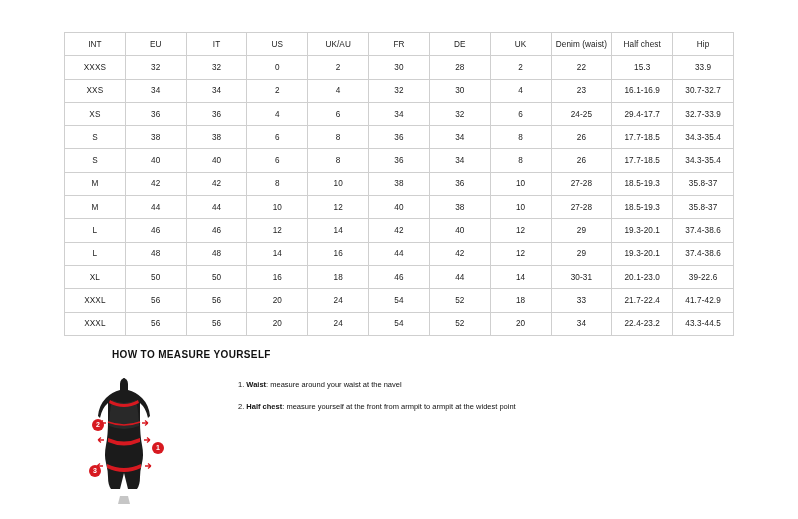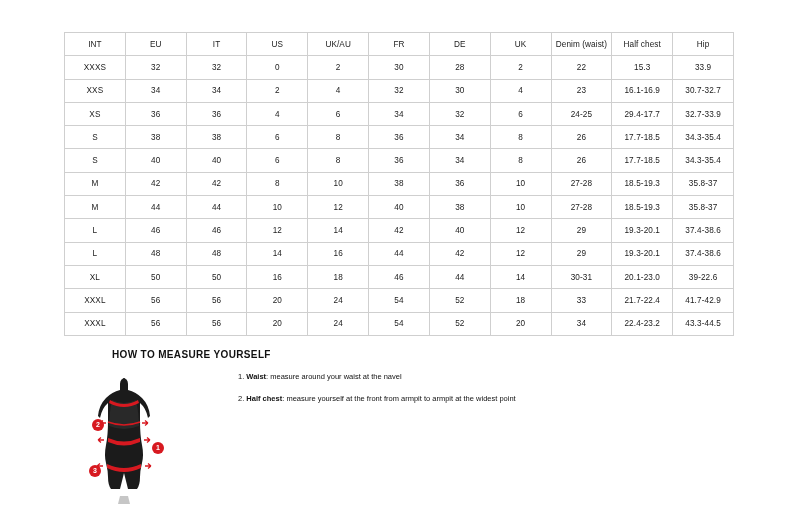--- a/index.html
+++ b/index.html
@@ -68,21 +68,21 @@
     align-items: flex-start;
   }
   #figure-box {
     position: relative;
     width: 120px;
     height: 140px;
     flex: 0 0 120px;
   }
   #steps {
     margin-left: 54px;
-    margin-top: 2px;
+    margin-top: 10px;
   }
   .step {
     font-size: 7.5px;
     color: #111111;
     margin-bottom: 13px;
     line-height: 1.2;
   }
   .step .num { font-weight: normal; }
   .step .term { font-weight: bold; }
   .badge {

